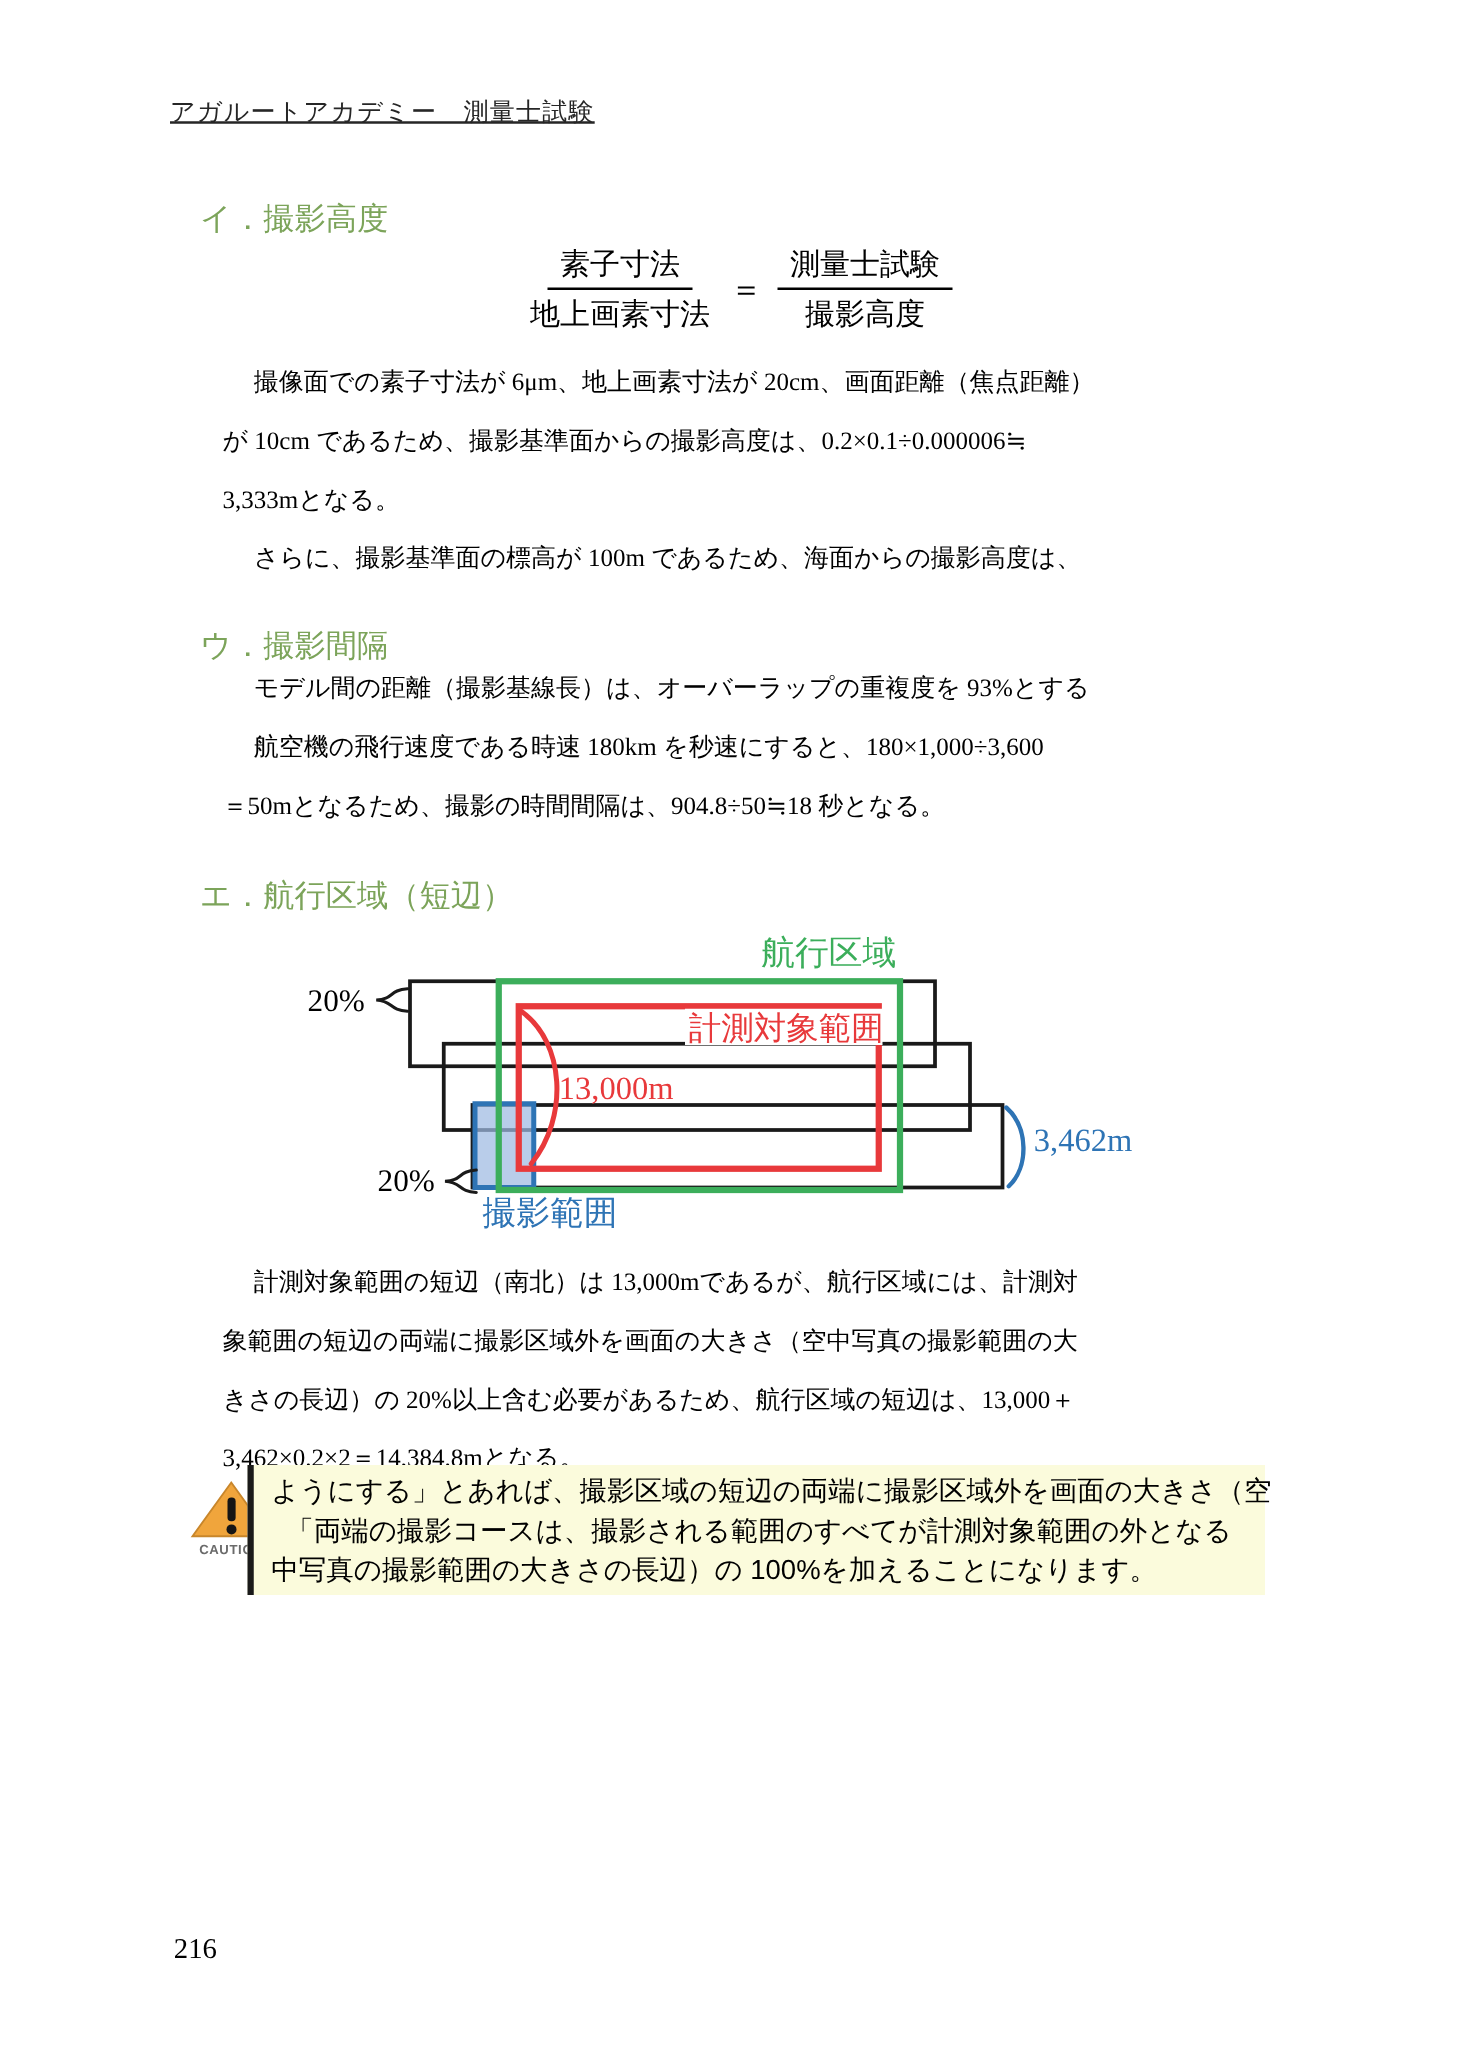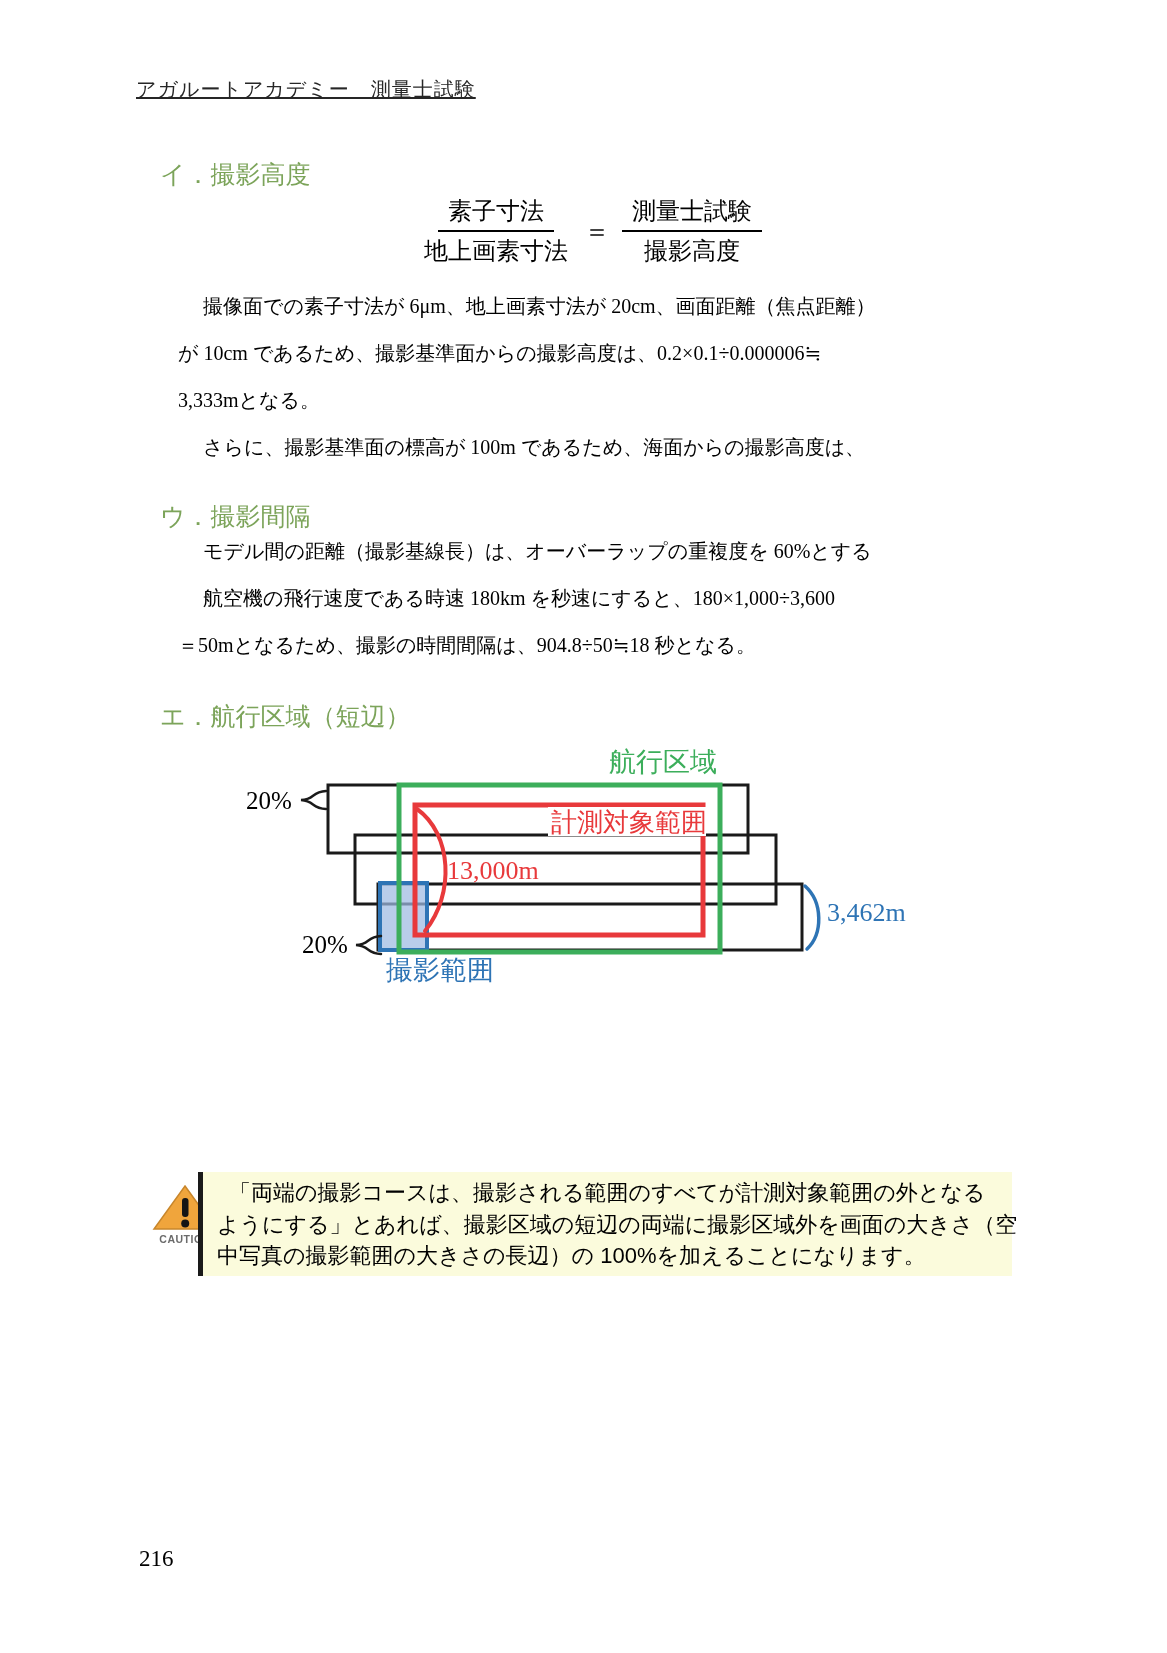--- a/index.html
+++ b/index.html
@@ -56,21 +56,21 @@
   <div class="abs para" style="top:283px;">
     <div class="line indent">撮像面での素子寸法が 6μm、地上画素寸法が 20cm、画面距離（焦点距離）</div>
     <div class="line">が 10cm であるため、撮影基準面からの撮影高度は、0.2×0.1÷0.000006≒</div>
     <div class="line">3,333mとなる。</div>
     <div class="line indent">さらに、撮影基準面の標高が 100m であるため、海面からの撮影高度は、</div>
   </div>
 
   <div class="abs sec-heading" style="top:500px;">ウ．撮影間隔</div>
 
   <div class="abs para" style="top:528px;">
-    <div class="line indent">モデル間の距離（撮影基線長）は、オーバーラップの重複度を 60%とする</div>
+    <div class="line indent">モデル間の距離（撮影基線長）は、オーバーラップの重複度を 93%とする</div>
     <div class="line indent">航空機の飛行速度である時速 180km を秒速にすると、180×1,000÷3,600</div>
     <div class="line">＝50mとなるため、撮影の時間間隔は、904.8÷50≒18 秒となる。</div>
   </div>
 
   <div class="abs sec-heading" style="top:700px;">エ．航行区域（短辺）</div>
 
   <svg class="abs" style="left:0;top:740px;" width="1167" height="255" viewBox="0 740 1167 255">
 
     <rect x="328" y="785" width="420" height="68" fill="none" stroke="#1a1a1a" stroke-width="3"></rect>
     <rect x="355" y="835" width="421" height="69" fill="none" stroke="#1a1a1a" stroke-width="3"></rect>
@@ -93,31 +93,37 @@
 
     <text x="609" y="771" font-size="27" fill="#3CAE5B" class="diag-label-sans">航行区域</text>
     <text x="386" y="979" font-size="27" fill="#2E74B5" class="diag-label-sans">撮影範囲</text>
 
     <text x="246" y="809" font-size="25" fill="#000" class="diag-label-serif">20%</text>
     <path d="M 326 791 C 311 792 315 799.5 301 800 C 315 801 311 808 326 809" fill="none" stroke="#1a1a1a" stroke-width="2.5" stroke-linecap="round"></path>
     <text x="302" y="953" font-size="25" fill="#000" class="diag-label-serif">20%</text>
     <path d="M 381 936 C 366 937 370 944.5 356 945 C 370 946 366 953 381 954" fill="none" stroke="#1a1a1a" stroke-width="2.5" stroke-linecap="round"></path>
   </svg>
 
+  <div class="abs para" style="top:1003px;">
+    <div class="line indent">計測対象範囲の短辺（南北）は 13,000mであるが、航行区域には、計測対</div>
+    <div class="line">象範囲の短辺の両端に撮影区域外を画面の大きさ（空中写真の撮影範囲の大</div>
+    <div class="line">きさの長辺）の 20%以上含む必要があるため、航行区域の短辺は、13,000＋</div>
+    <div class="line">3,462×0.2×2＝14,384.8mとなる。</div>
+  </div>
 
   <svg class="abs" style="left:150px;top:1183px;" width="70" height="64" viewBox="0 0 70 64">
     <path d="M35 3 L66 46 L4 46 Z" fill="#F0A53C" stroke="#C8862B" stroke-width="1.5"></path>
     <rect x="32" y="15" width="6.5" height="19" rx="3" fill="#151515"></rect>
     <circle cx="35.2" cy="40.5" r="4" fill="#151515"></circle>
     <text x="35" y="60" text-anchor="middle" font-size="10.5" font-weight="bold" fill="#6b6b6b" letter-spacing="0.5" class="diag-label-sans">CAUTION</text>
   </svg>
 
   <div class="abs caution-box">
     <div class="caution-text">
+      <div class="line">ようにする」とあれば、撮影区域の短辺の両端に撮影区域外を画面の大きさ（空</div>
       <div class="line indent">「両端の撮影コースは、撮影される範囲のすべてが計測対象範囲の外となる</div>
-      <div class="line">ようにする」とあれば、撮影区域の短辺の両端に撮影区域外を画面の大きさ（空</div>
       <div class="line">中写真の撮影範囲の大きさの長辺）の 100%を加えることになります。</div>
     </div>
   </div>
 
   <div class="abs pageno">216</div>
 
 </div>
 
 </body></html>

